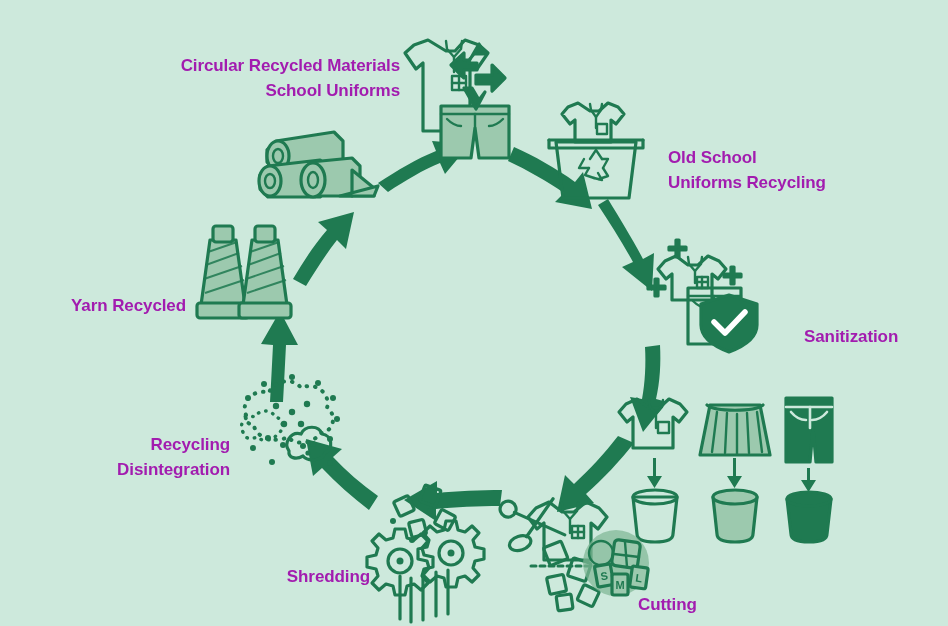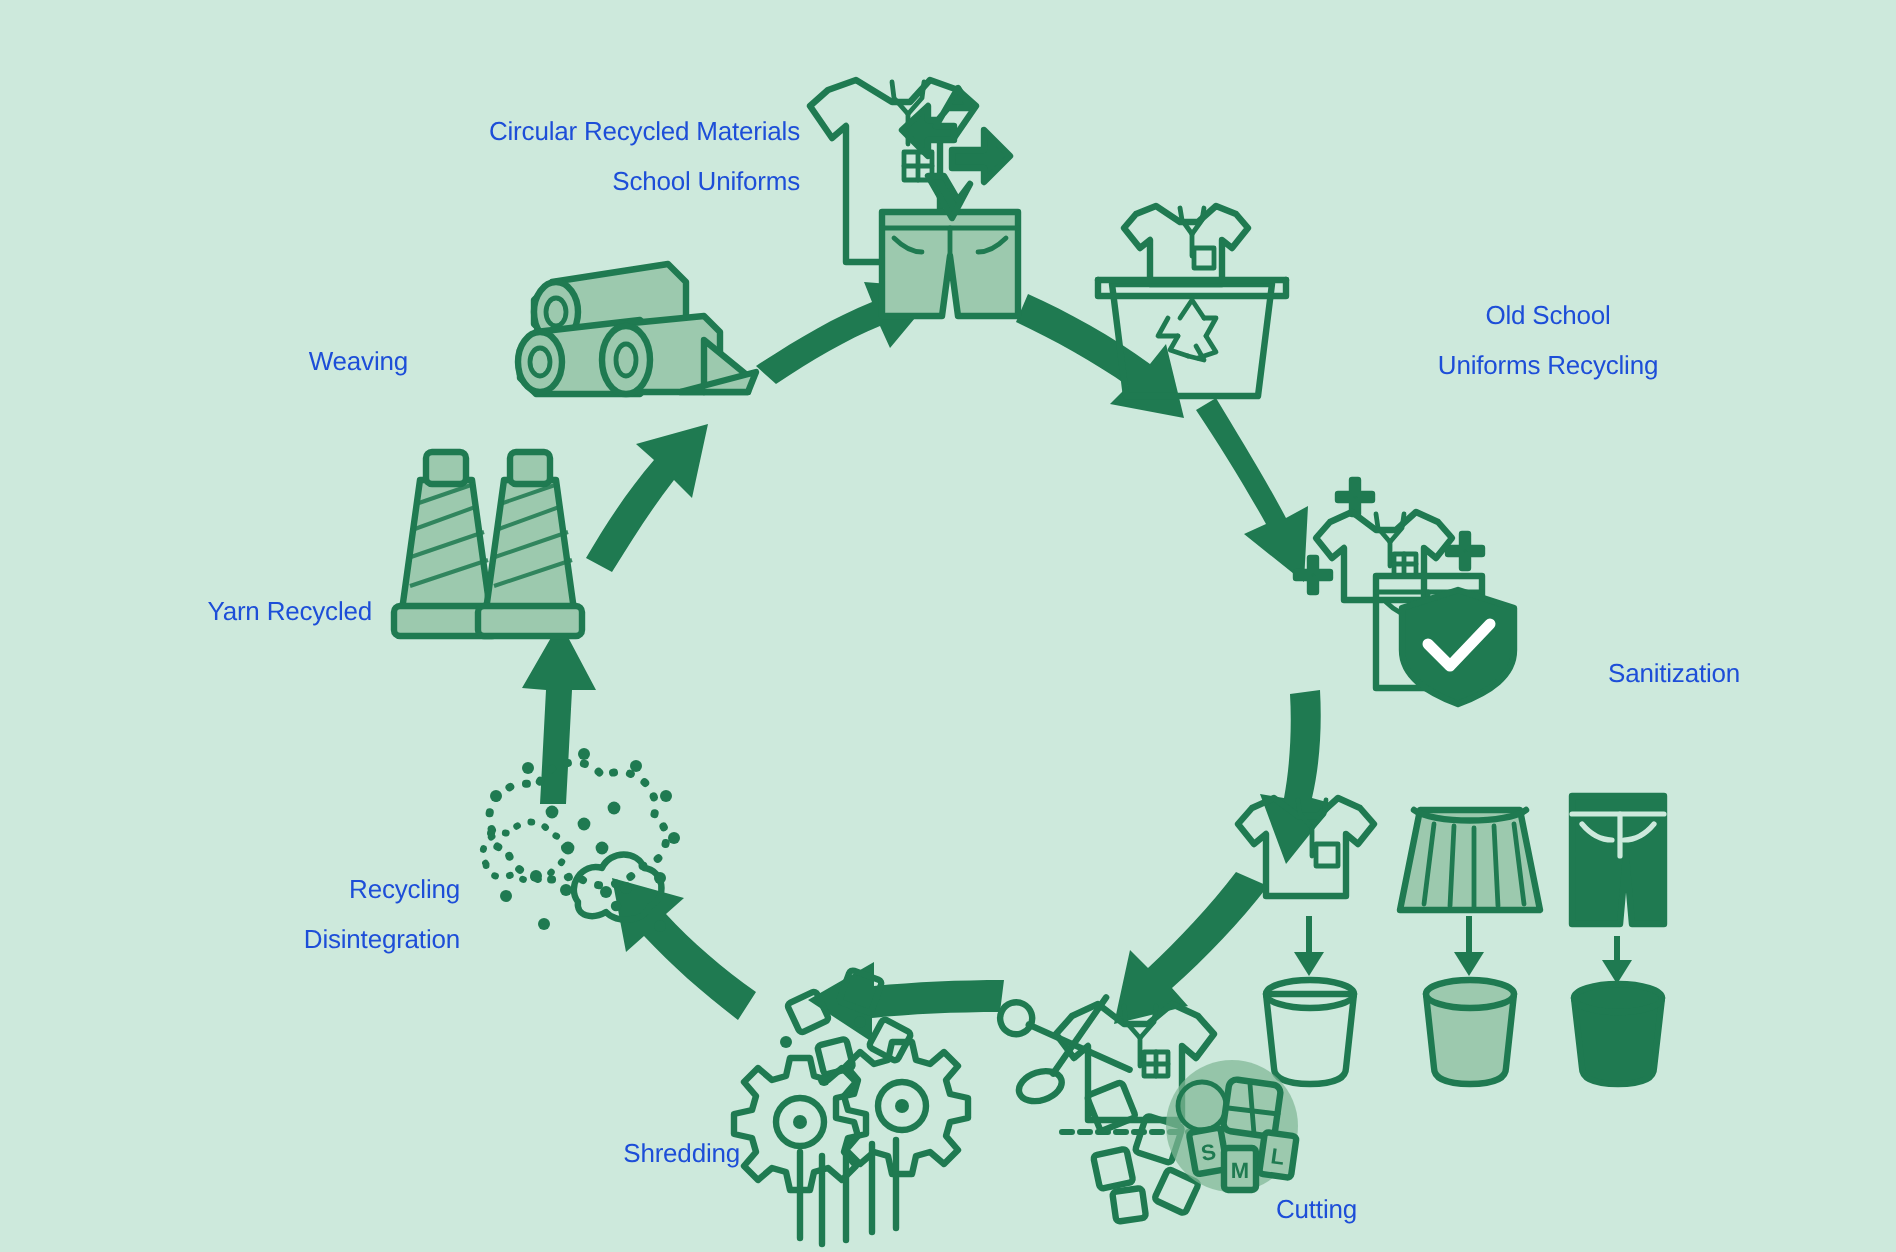--- a/index.html
+++ b/index.html
@@ -6,34 +6,34 @@
   html,body{margin:0;padding:0;}
   body{
     width:948px;height:626px;overflow:hidden;
     background:#cde9dc;
     font-family:"Liberation Sans","DejaVu Sans",sans-serif;
   }
   #stage{position:relative;width:948px;height:626px;}
   #stage svg.layer{position:absolute;left:0;top:0;width:948px;height:626px;}
   .lbl{
     position:absolute;
-    color:#1d4ed8;
-    font-weight:400;
-    font-size:13px;
+    color:#a21caf;
+    font-weight:700;
+    font-size:17px;
     line-height:25px;
     letter-spacing:-0.1px;
     white-space:pre-line;
     pointer-events:none;
   }
   .lbl.r{text-align:right;}
   .lbl.l{text-align:left;}
 
   
   #lbl-circular{left:100px;top:53px;width:300px;}
-  #lbl-old{left:644px;top:145px;width:260px;text-align:center;}
+  #lbl-old{left:668px;top:145px;width:260px;}
   #lbl-san{left:760px;top:324px;width:180px;margin-left:44px;}
   #lbl-sort{left:784px;top:475px;width:150px;}
   #lbl-cut{left:638px;top:592px;width:140px;}
   #lbl-shred{left:240px;top:564px;width:130px;}
   #lbl-mech{left:20px;top:432px;width:210px;}
   #lbl-yarn{left:20px;top:293px;width:166px;}
   #lbl-weave{left:100px;top:168px;width:104px;}
 </style>
 </head>
 <body>
@@ -327,15 +327,14 @@
 
   <div class="lbl l" id="lbl-cut">Cutting</div>
 
   <div class="lbl r" id="lbl-shred">Shredding</div>
 
   <div class="lbl r" id="lbl-mech">Recycling
 Disintegration</div>
 
   <div class="lbl r" id="lbl-yarn">Yarn Recycled</div>
 
-  <div class="lbl r" id="lbl-weave">Weaving</div>
 
 </div>
 
 </body></html>

